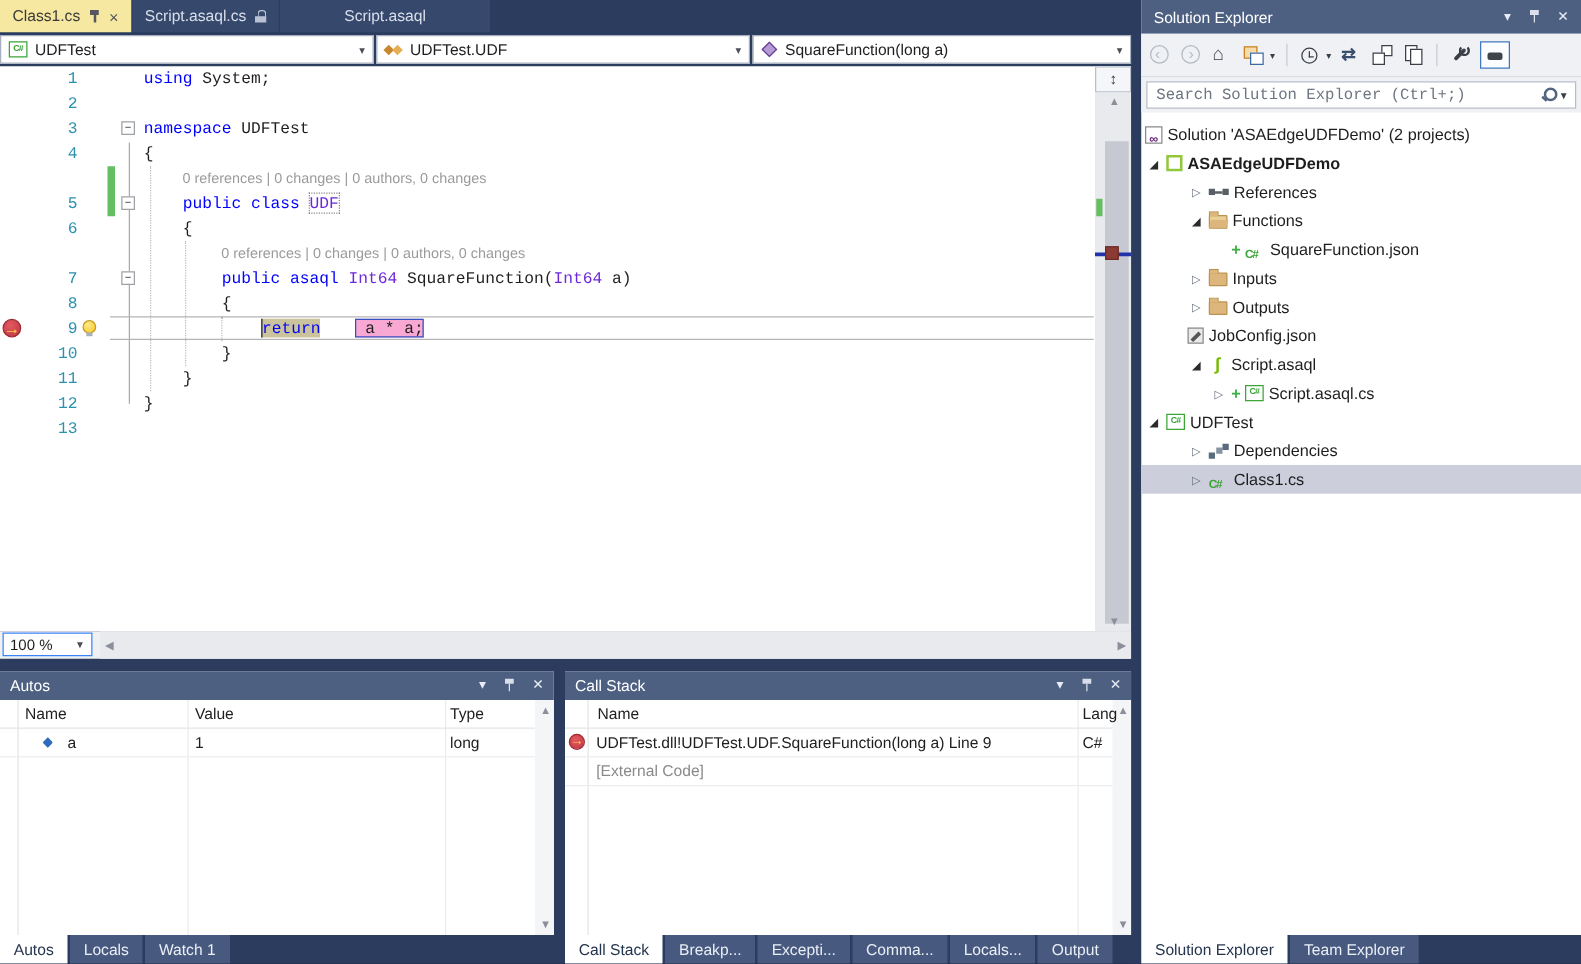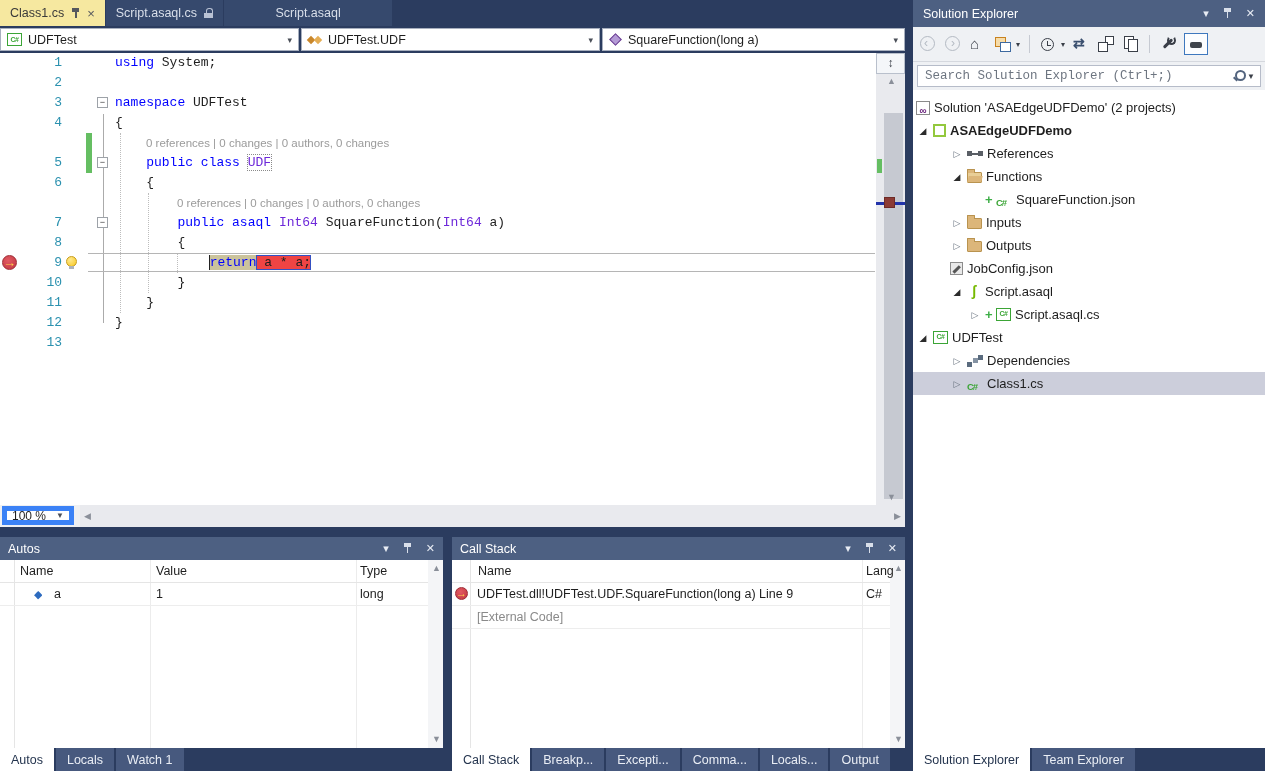--- a/index.html
+++ b/index.html
@@ -46,21 +46,21 @@
   #outline-line{position:absolute;left:103px;top:61px;height:209px;width:0;border-left:1px solid #ABABAB;}
   #change-bar{position:absolute;left:86px;top:80px;width:6px;height:40px;background:#65BE62;}
   .crow{position:absolute;left:0;width:905px;height:20px;}
   .ln{position:absolute;left:18px;width:44px;text-align:right;color:#2B91AF;
       font-family:"Liberation Mono",monospace;font-size:13px;line-height:20px;}
   .ctext{position:absolute;left:115px;top:0;white-space:pre;
          font-family:"Liberation Mono",monospace;font-size:13px;line-height:20px;}
   .tok.kw{color:#0000FF;} .tok.ty{color:#6d28d9;} .tok.pl{color:#1E1E1E;}
   .tok.dotted{outline:1px dotted #8A8A8A;}
   .tok.hl-ret{background:#CBC39C;border-left:1px solid #222;}
-  .tok.hl-stmt{background:#ef4444;outline:1.5px solid #3450C2;outline-offset:-1px;}
+  .tok.hl-stmt{background:#f9a8d4;outline:1.5px solid #3450C2;outline-offset:-1px;margin-left:28px;}
   .cl{position:absolute;color:#9B9B9B;font-size:11.5px;line-height:20px;}
   .cl.lv1{left:146px;} .cl.lv2{left:177px;}
   .fold-box{position:absolute;left:97px;top:4px;width:11px;height:11px;border:1px solid #9DA2A8;
             background:#fff;color:#333;font-size:9px;line-height:9px;text-align:center;}
   .curbox{position:absolute;left:88px;right:30px;top:0;height:19px;
           border-top:1px solid #B5B5B5;border-bottom:1px solid #B5B5B5;}
   .bp-glyph{position:absolute;left:2px;top:2px;width:15px;height:15px;border-radius:50%;
             background:radial-gradient(circle at 40% 35%,#E25A62,#C03540);border:1px solid #9E2B34;}
   .bp-glyph::after{content:"\2192";position:absolute;left:0;top:0;width:13px;height:13px;
             color:#FFD24A;font-weight:bold;font-size:13px;line-height:13px;text-align:center;}
@@ -78,21 +78,21 @@
   #vtrack{position:absolute;left:0;top:21px;width:29px;height:431px;background:#E9EAEE;}
   .sarrow{position:absolute;color:#8A8F99;font-size:9px;line-height:9px;}
   #vthumb{position:absolute;left:8px;top:39px;width:19px;height:386px;background:#C6C9D1;}
   #mark-green{position:absolute;left:1px;top:85px;width:5px;height:14px;background:#65BE62;}
   #mark-caret{position:absolute;left:0;top:128px;width:29px;height:3px;background:#2233AA;}
   #mark-bp{position:absolute;left:8px;top:123px;width:11px;height:11px;background:#8B3A34;border:1px solid #6E2A26;}
 
   
   #editor-bottom{position:absolute;left:0;top:505px;width:905px;height:22px;background:#EFF0F2;}
   #zoom-combo{position:absolute;left:2px;top:1px;width:72px;height:19px;background:#fff;
-              border:5px solid #3b82f6;display:flex;align-items:center;font-size:12px;color:#1E1E1E;padding:0 5px;}
+              border:1px solid #3b82f6;display:flex;align-items:center;font-size:12px;color:#1E1E1E;padding:0 5px;}
   #zoom-combo .dd-arrow{margin-left:auto;font-size:8px;color:#4A4F58;}
   #htrack{position:absolute;left:80px;top:0;width:825px;height:22px;background:#E9EAEE;}
 
   
   .panel{position:absolute;top:537px;height:211px;background:#fff;}
   #autos-panel{left:0;width:443px;} #callstack-panel{left:452px;width:453px;}
   .ptitle{height:23px;background:#4D6082;color:#FFFFFF;font-size:12.5px;
           display:flex;align-items:center;padding:0 8px;gap:14px;}
   .ptitle .sp{flex:1;}
   .ptitle .wbtn{color:#E8ECF4;font-size:11px;line-height:11px;}

